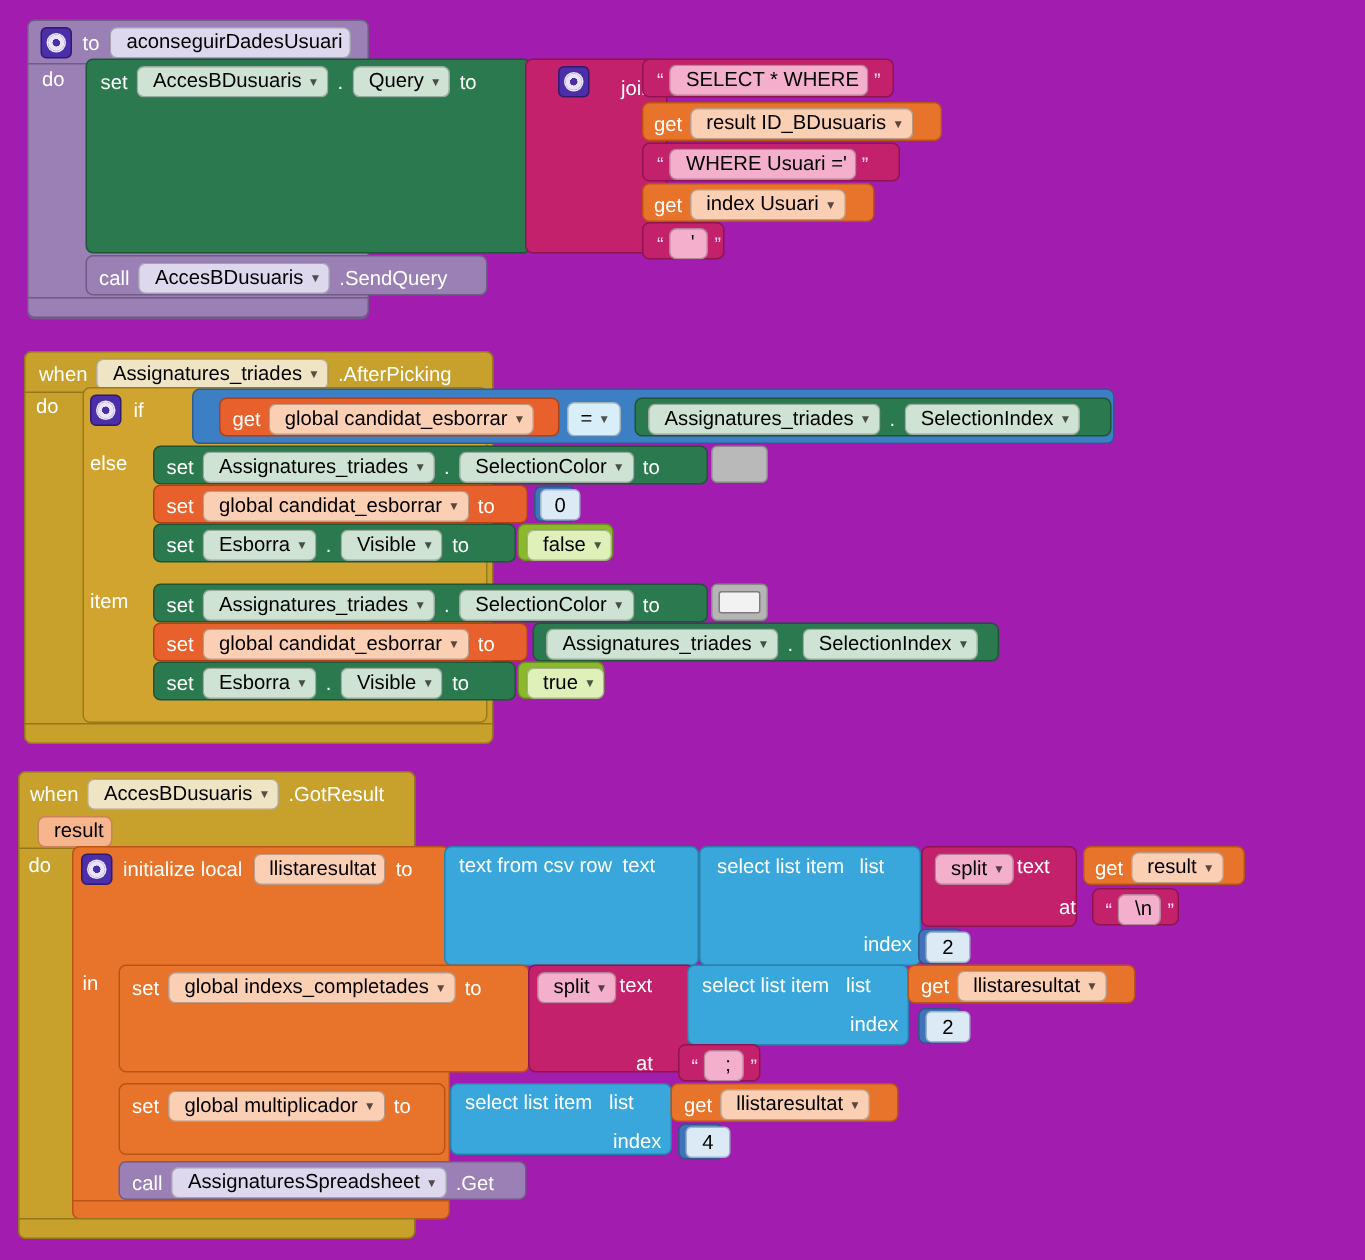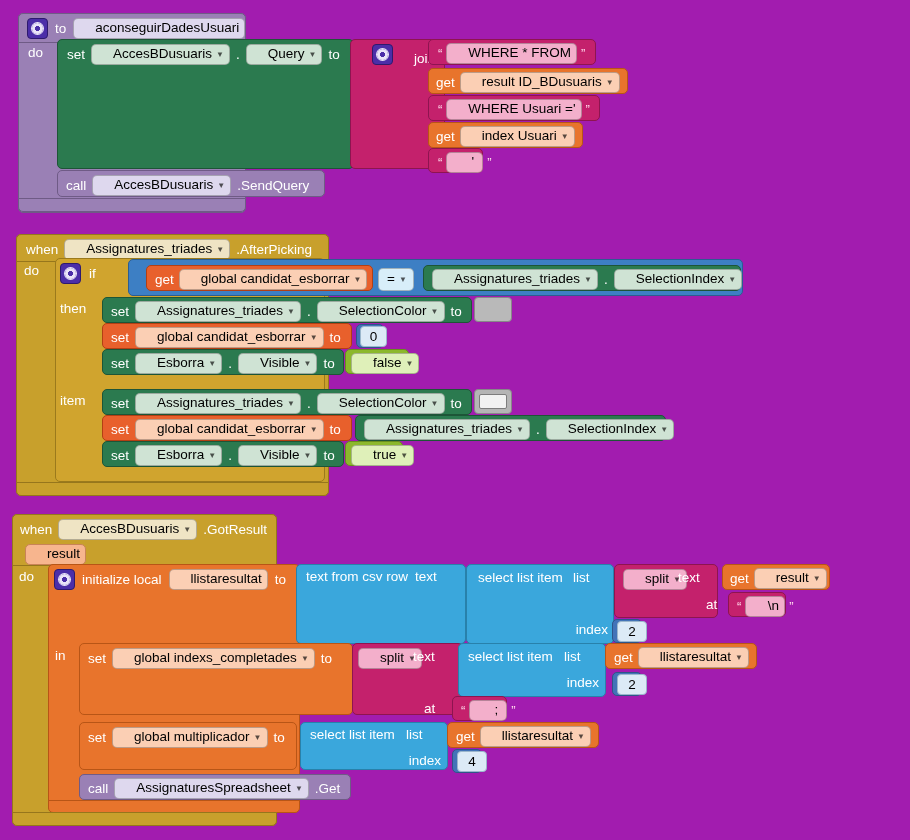--- a/index.html
+++ b/index.html
@@ -10,21 +10,21 @@
   }
   .canvas{position:absolute;inset:0;background:#a21caf;}
   .row{display:flex;align-items:center;}
 
   
   .lbl{color:#ffffff;font-size:13.5px;line-height:1;white-space:nowrap;}
 
   
   .fld{
     display:inline-flex;align-items:center;gap:4px;
-    padding:2px 5px 3px 21px;border-radius:5px;
+    padding:2px 5px 3px 10px;border-radius:5px;
     font-size:13.5px;line-height:1;color:#000;white-space:nowrap;
     border:1px solid rgba(0,0,0,.25);
   }
   .fld .car{font-size:8px;opacity:.65;line-height:1;transform:translateY(1px);}
   .fld-green{background:#cfe3d4;}
   .fld-purple{background:#ded8ee;}
   .fld-gold{background:#efe4c4;}
   .fld-orange{background:#fbcfb4;}
   .fld-pink{background:#f2b6d0;}
   .fld-lgreen{background:#d2e9a8;}
@@ -109,21 +109,21 @@
 
   <div class="slab c-pink" style="left:350px;top:39px;width:95px;height:130px;"></div>
   <div class="row" style="position:absolute;left:372px;top:44px;gap:21px;align-items:flex-end;">
     <span class="gear"></span>
     <span class="lbl">join</span>
   </div>
 
   <div class="slab c-pink" style="left:428px;top:39px;width:168px;height:26px;"></div>
   <div class="row" style="position:absolute;left:436px;top:43px;gap:2px;">
     <span class="qt">“</span>
-    <span class="fld fld-textpink">WHERE * FROM </span>
+    <span class="fld fld-textpink">SELECT * WHERE </span>
     <span class="qt">”</span>
   </div>
 
   <div class="slab c-orange" style="left:428px;top:68px;width:200px;height:26px;"></div>
   <div class="row" style="position:absolute;left:436px;top:72px;gap:5px;">
     <span class="lbl">get</span>
     <span class="fld fld-orange">
         <span>result ID_BDusuaris</span>
         <span class="car">▼</span>
       </span>
@@ -201,21 +201,21 @@
         <span>Assignatures_triades</span>
         <span class="car">▼</span>
       </span>
     <span class="lbl">.</span>
     <span class="fld fld-green">
         <span>SelectionIndex</span>
         <span class="car">▼</span>
       </span>
   </div>
 
-  <div class="lbl" style="position:absolute;left:60px;top:302px;">then</div>
+  <div class="lbl" style="position:absolute;left:60px;top:302px;">else</div>
 
   <div class="slab c-green" style="left:102px;top:297px;width:370px;height:26px;"></div>
   <div class="row" style="position:absolute;left:111px;top:301px;gap:6px;">
     <span class="lbl">set</span>
     <span class="fld fld-green">
         <span>Assignatures_triades</span>
         <span class="car">▼</span>
       </span>
     <span class="lbl">.</span>
     <span class="fld fld-green">

